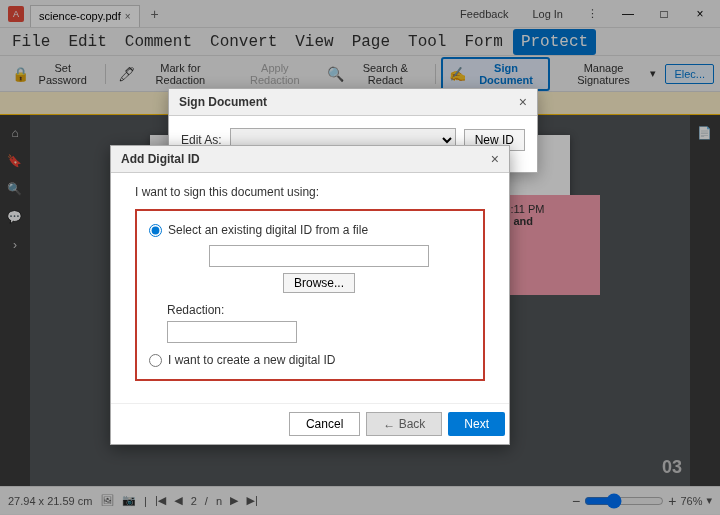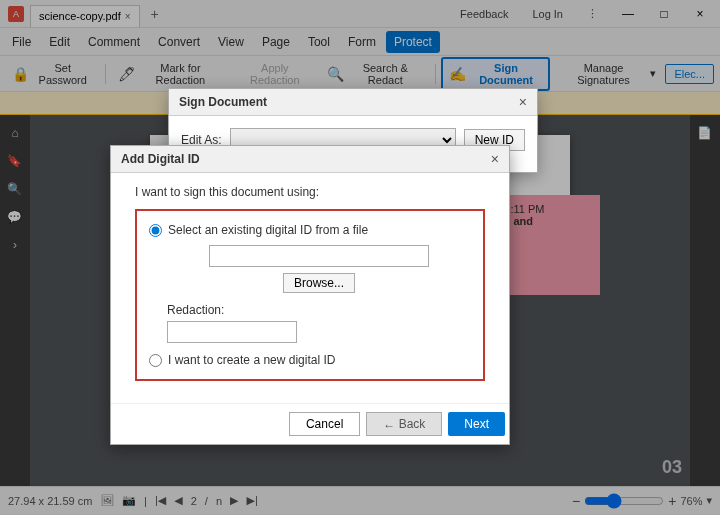--- a/index.html
+++ b/index.html
@@ -17,21 +17,21 @@
     .title-bar-spacer { flex: 1; }
     .title-bar-controls { display: flex; gap: 12px; align-items: center; }
     .title-bar-btn { padding: 2px 6px; font-size: 11px; color: #444; cursor: pointer; }
     .win-btn { width: 24px; height: 20px; display: flex; align-items: center; justify-content: center; font-size: 12px; cursor: pointer; }
 
     
     .menu-bar {
       display: flex; align-items: center; height: 28px; background: #f5f5f5;
       border-bottom: 1px solid #ddd; padding: 0 4px; gap: 2px;
     }
-    .menu-item { padding: 4px 8px; font-size: 12px; color: #333; cursor: pointer; border-radius: 3px; }
+    .menu-item { padding: 4px 8px; font-size: 16px; color: #333; cursor: pointer; border-radius: 3px; font-family: Liberation Mono, monospace; }
     .menu-item.active { background: #0078d4; color: white; }
 
     
     .toolbar {
       display: flex; align-items: center; height: 36px; background: #f5f5f5;
       border-bottom: 1px solid #ddd; padding: 0 6px; gap: 4px;
     }
     .toolbar-btn { display: flex; align-items: center; gap: 3px; padding: 3px 6px; font-size: 11px; color: #333; cursor: pointer; border-radius: 3px; border: none; background: transparent; }
     .toolbar-btn.active { border: 2px solid #0078d4; background: #e8f0fe; color: #0078d4; font-weight: 600; }
     .toolbar-btn .icon { font-size: 14px; }

